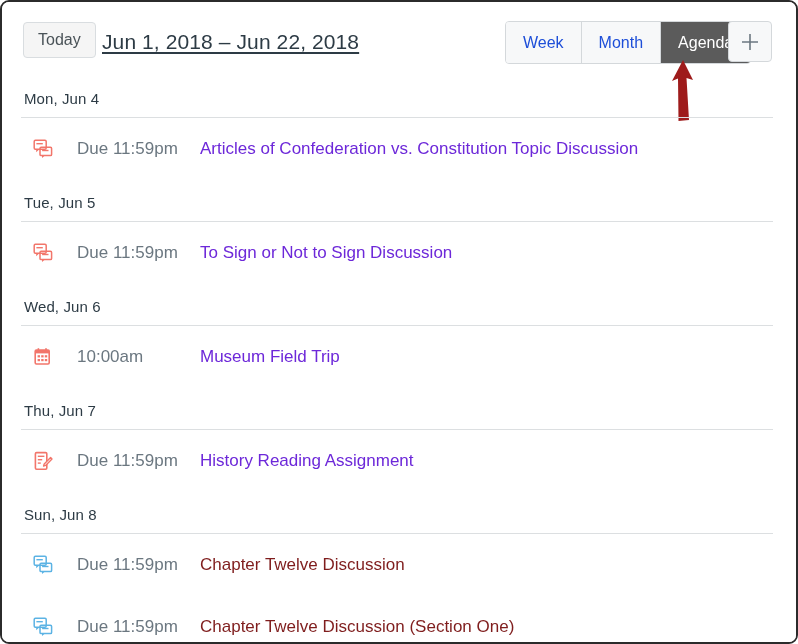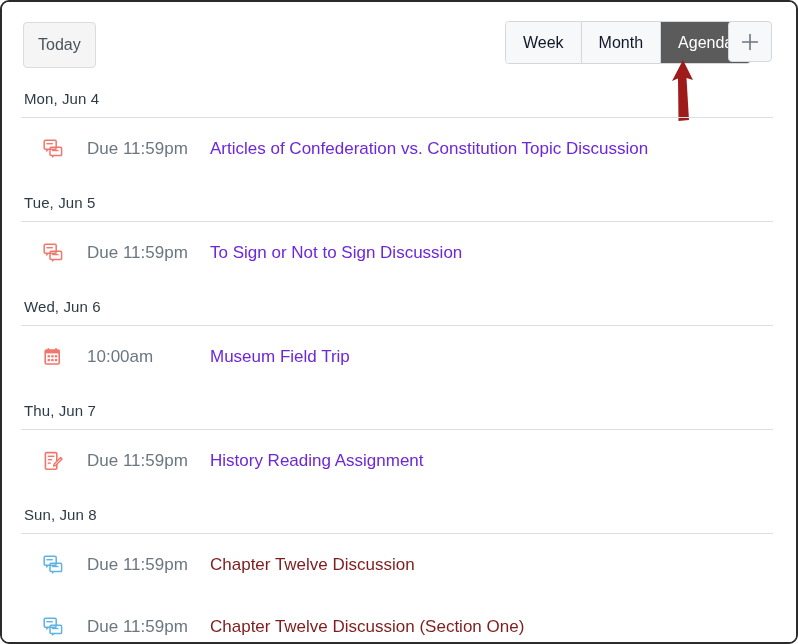--- a/index.html
+++ b/index.html
@@ -40,21 +40,21 @@
   
   #calendar-toolbar {
     position: relative;
     height: 74px;
   }
 
   #today-button {
     position: absolute;
     left: 21px;
     top: 20px;
-    height: 46px;
+    height: 36px;
     min-width: 71px;
     padding: 0 14px;
     box-sizing: border-box;
     display: flex;
     align-items: center;
     justify-content: center;
     background: #f5f5f5;
     border: 1px solid #d9dde0;
     border-radius: 4px;
     color: #4a5358;
@@ -86,21 +86,21 @@
     border-radius: 4px;
     overflow: hidden;
     background: #f7f8f9;
   }
   .view-toggle-button {
     display: flex;
     align-items: center;
     justify-content: center;
     padding: 0 17px;
     font-size: 16px;
-    color: #0f172a;
+    color: #1d4ed8;
     background: #f7f8f9;
     border-right: 1px solid #d4d8db;
     cursor: pointer;
     user-select: none;
     white-space: nowrap;
   }
   .view-toggle-button:last-child { border-right: none; }
   .view-toggle-button.is-selected {
     background: #5b5b5b;
     color: #ffffff;
@@ -144,21 +144,21 @@
   .agenda-day-divider {
     height: 1px;
     background: #dcdfe1;
     margin: 0 23px 0 19px;
   }
 
   .agenda-event {
     display: flex;
     align-items: center;
     height: 62px;
-    padding-left: 41px;
+    padding-left: 31px;
     cursor: pointer;
   }
 
   .event-icon {
     width: 20px;
     height: 20px;
     flex: 0 0 20px;
     display: flex;
     align-items: center;
     justify-content: center;
@@ -197,20 +197,21 @@
 
 <div id="screenshot-frame">
   <div id="calendar-app">
 
     <div id="calendar-toolbar">
 
       <div id="today-button">
         <span>Today</span>
       </div>
 
+      <div id="date-range-link">Jun 1, 2018 – Jun 22, 2018</div>
 
       <div id="view-toggle-group">
         <div class="view-toggle-button">
           <span>Week</span>
         </div>
         <div class="view-toggle-button">
           <span>Month</span>
         </div>
         <div class="view-toggle-button is-selected">
           <span>Agenda</span>

